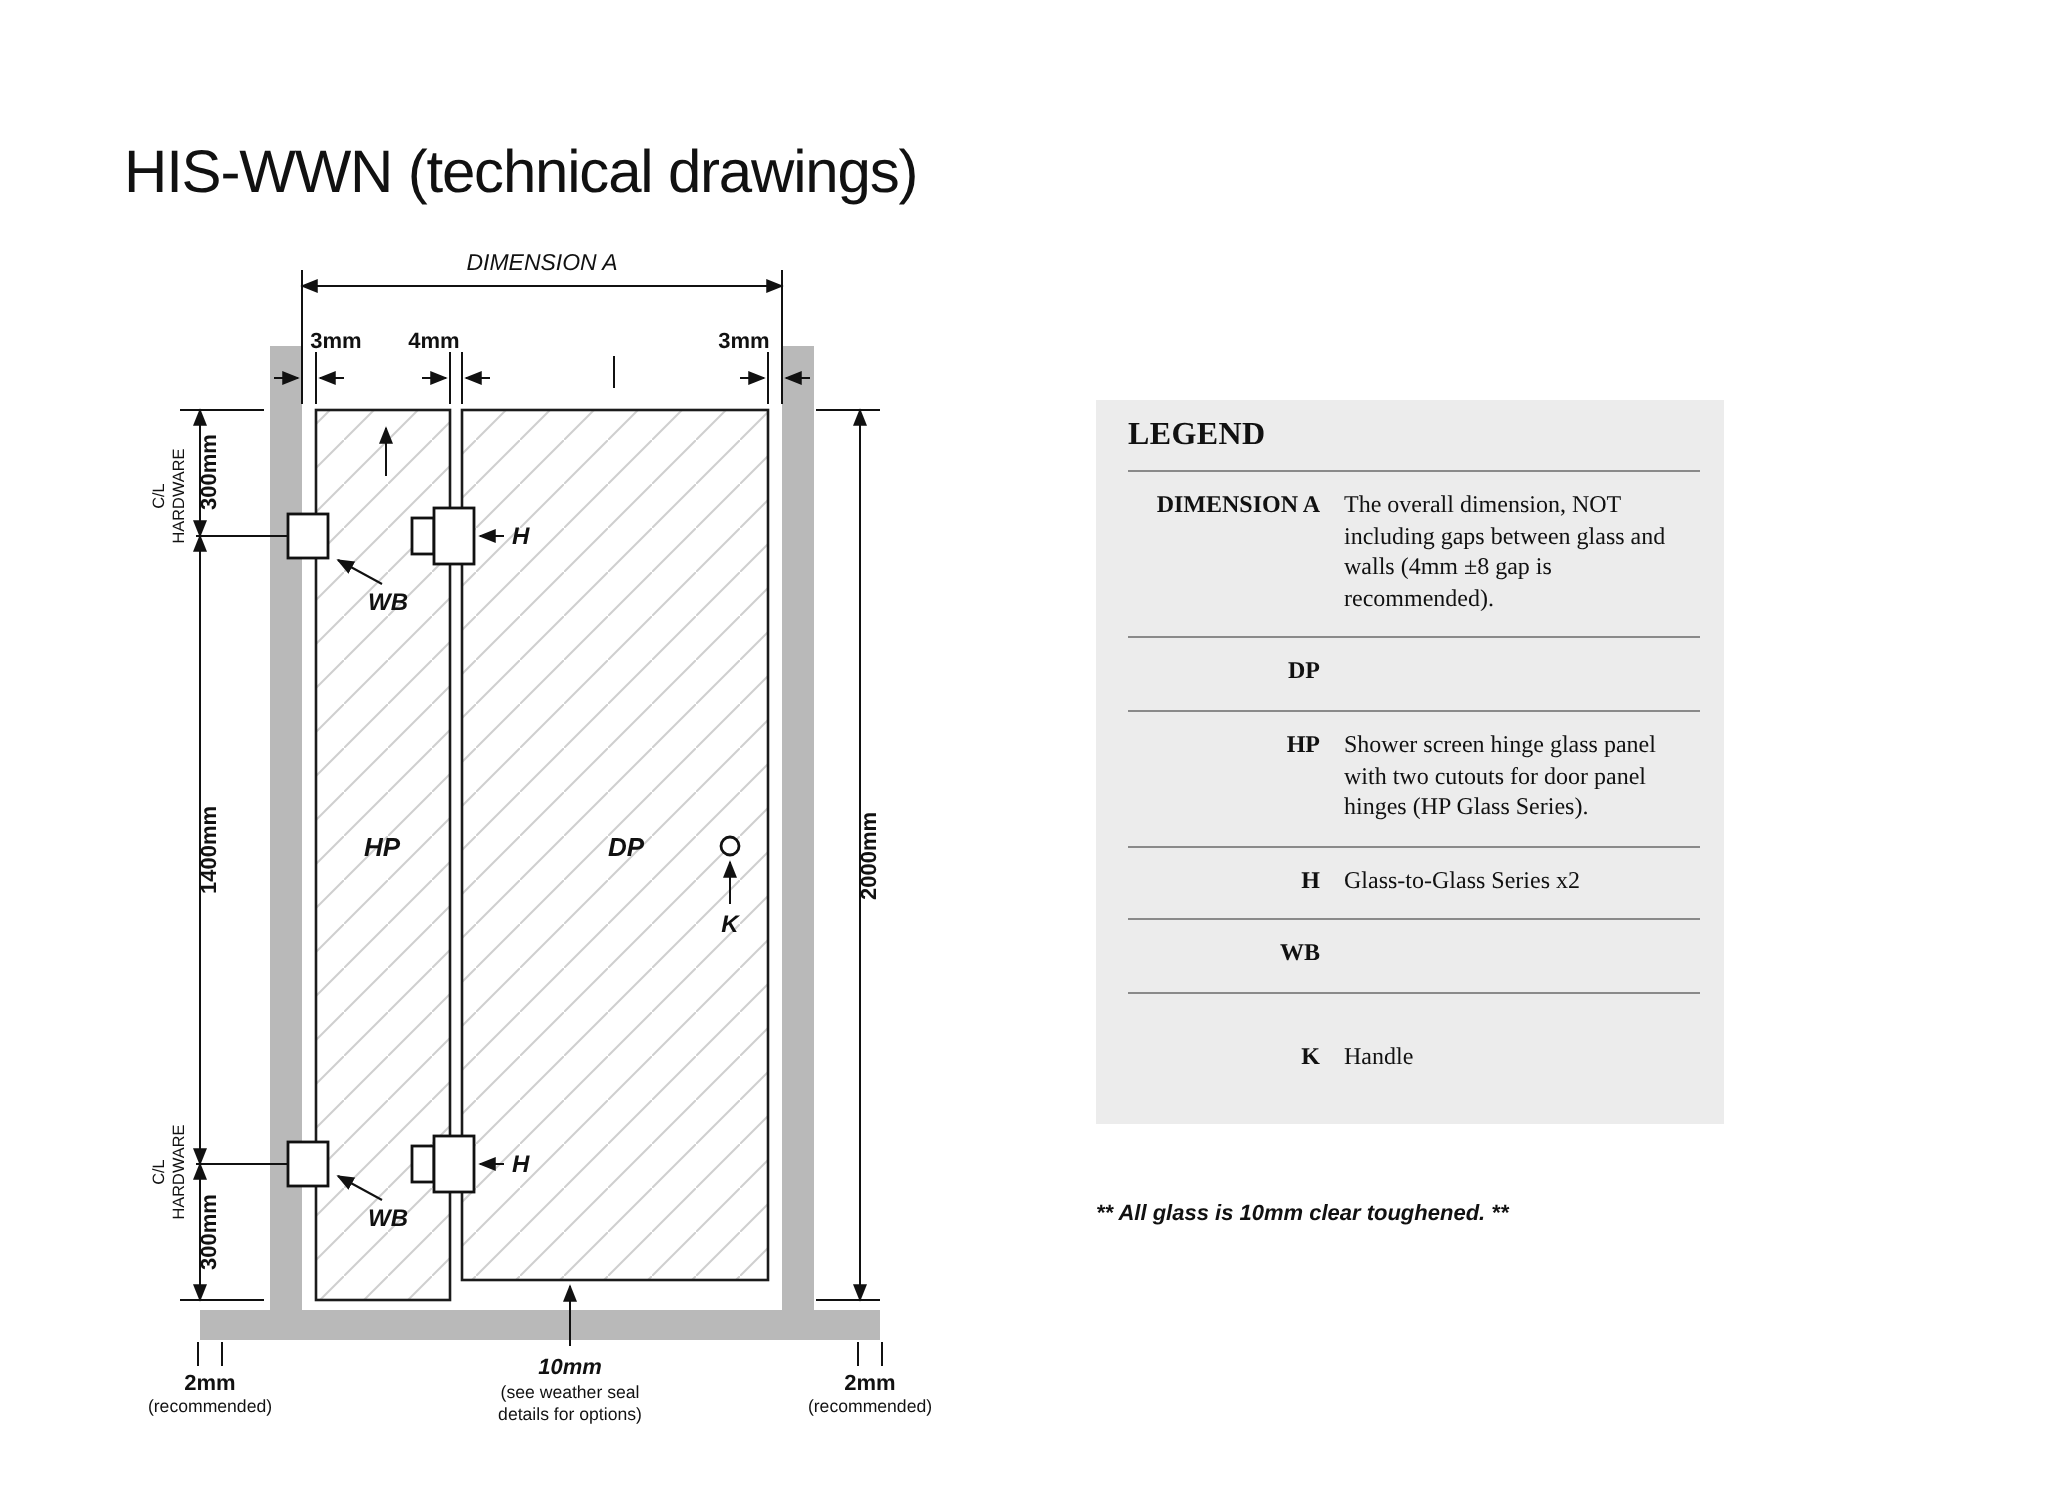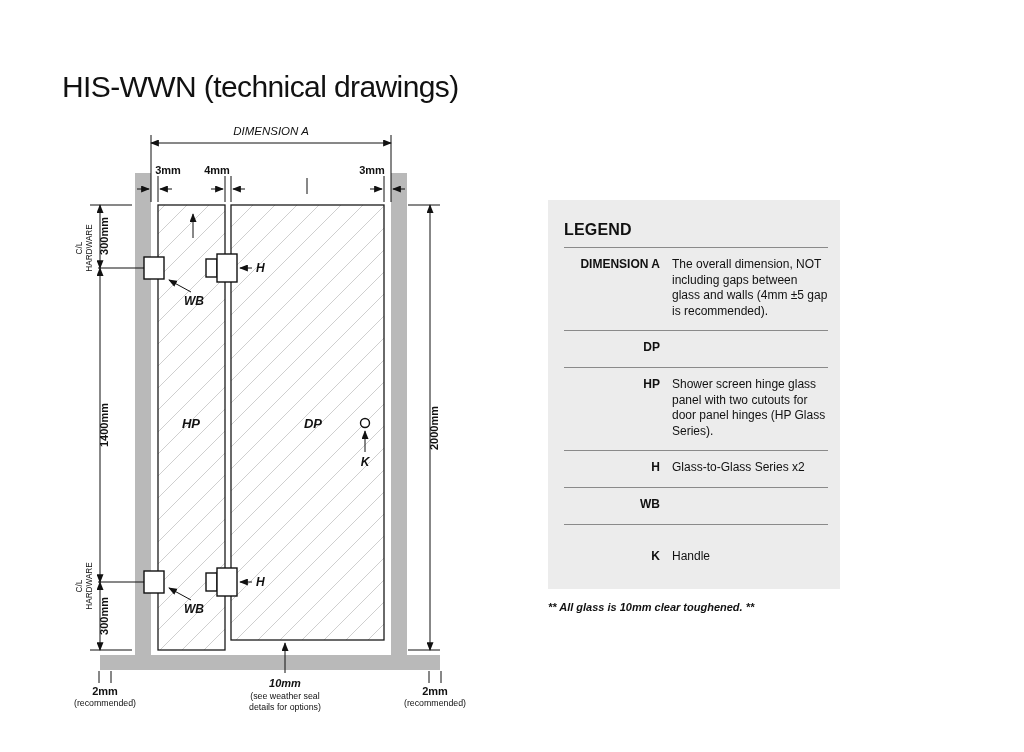--- a/index.html
+++ b/index.html
@@ -23,22 +23,22 @@
   .t-dim { font-size:11px; font-weight:bold; }
   .t-dima { font-size:11.5px; font-style:italic; }
   .t-cl { font-size:8.2px; }
   .t-note { font-size:8.8px; }
   .t-panel { font-size:13px; font-weight:bold; font-style:italic; }
   .t-hwlbl { font-size:12px; font-weight:bold; font-style:italic; }
   .t-10 { font-size:11px; font-weight:bold; font-style:italic; }
 
   
   .legend {
-    position:absolute; left:548px; top:200px; width:292px;
-    background:#ececec; padding:21px 12px 14px 16px; box-sizing:border-box;
+    position:absolute; left:548px; top:200px; width:314px;
+    background:#ececec; padding:9px 12px 14px 16px; box-sizing:border-box;font-family:Liberation Serif, serif;
   }
   .legend h2 {
     margin:0; font-size:16px; letter-spacing:0.2px;
     padding-bottom:8px; border-bottom:1px solid #8a8a8a;
   }
   .legend-row {
     display:grid; grid-template-columns:96px 1fr; column-gap:12px;
     padding:9px 0 11px; border-bottom:1px solid #8a8a8a;
     font-size:12px; line-height:1.3;
   }
@@ -164,21 +164,21 @@
 
   <text class="t-panel" x="151" y="318" text-anchor="middle">HP</text>
   <text class="t-panel" x="273" y="318" text-anchor="middle">DP</text>
 </svg>
 </div>
 
 <aside class="legend">
   <h2>LEGEND</h2>
   <div class="legend-row">
     <span class="term">DIMENSION A</span>
-    <span class="desc">The overall dimension, NOT including gaps between glass and walls (4mm ±5 gap is recommended).</span>
+    <span class="desc">The overall dimension, NOT including gaps between glass and walls (4mm ±8 gap is recommended).</span>
   </div>
   <div class="legend-row">
     <span class="term">DP</span>
   </div>
   <div class="legend-row">
     <span class="term">HP</span>
     <span class="desc">Shower screen hinge glass panel with two cutouts for door panel hinges (HP Glass Series).</span>
   </div>
   <div class="legend-row">
     <span class="term">H</span>

